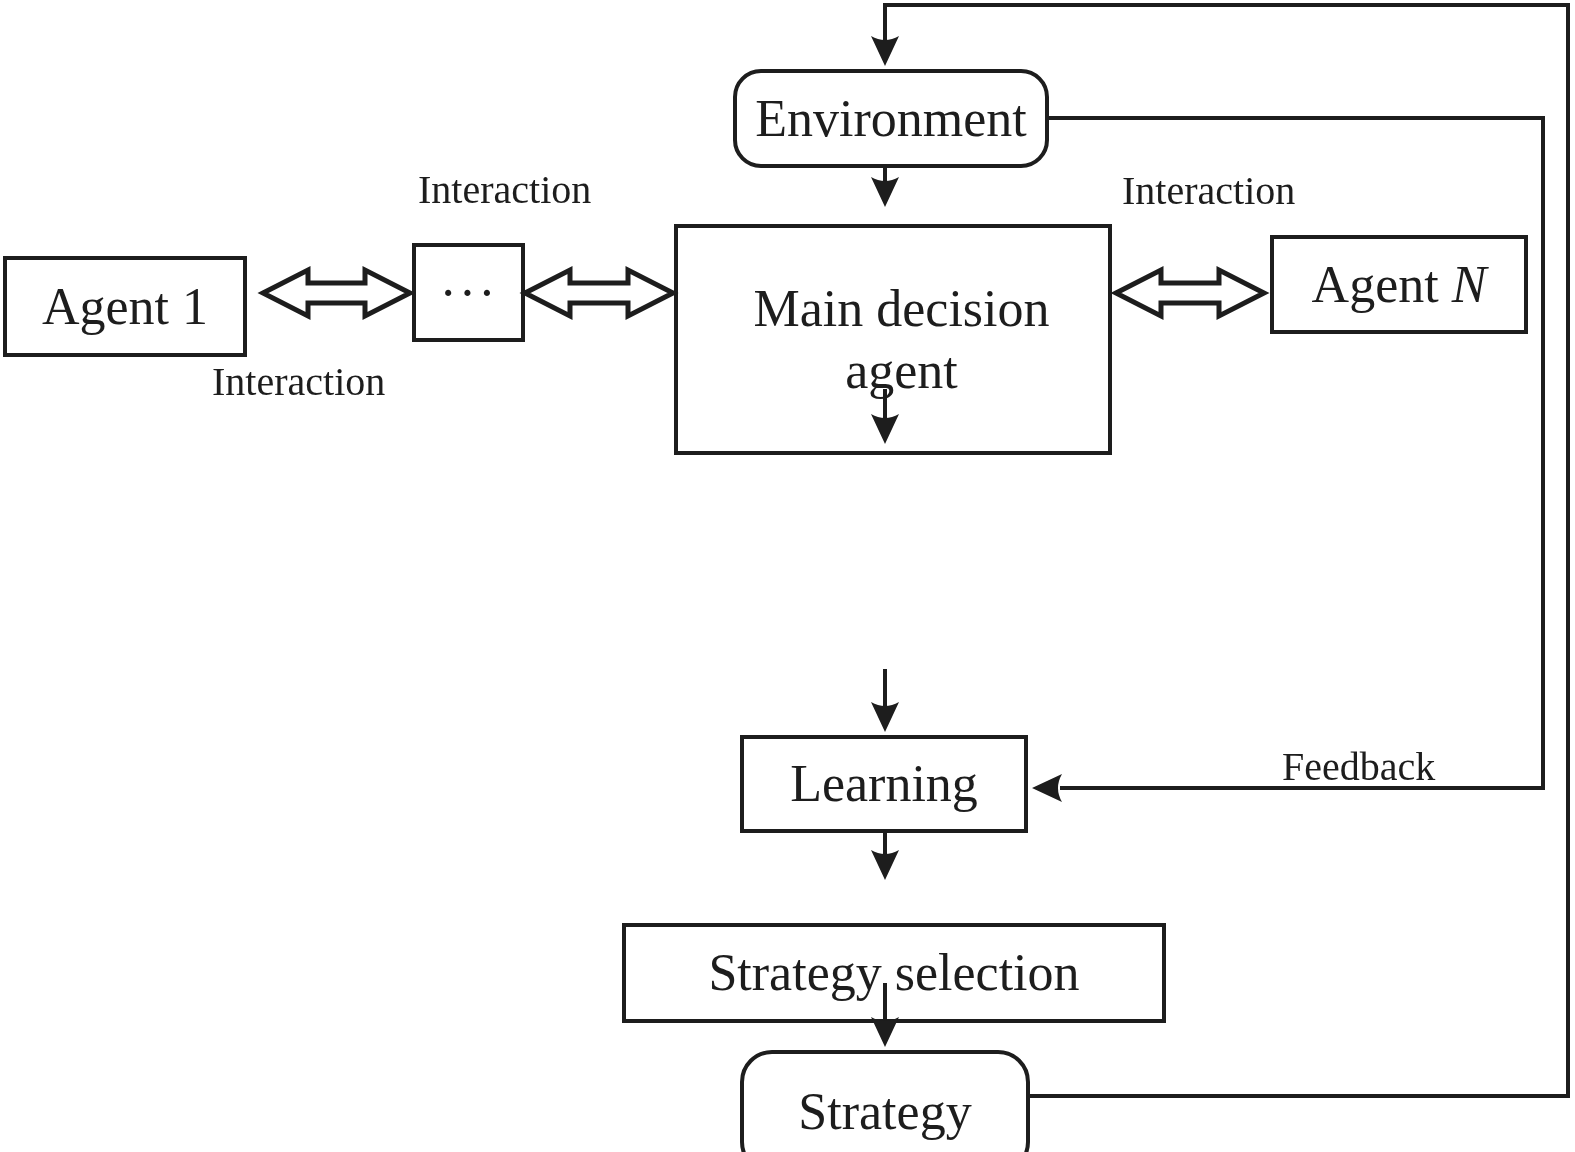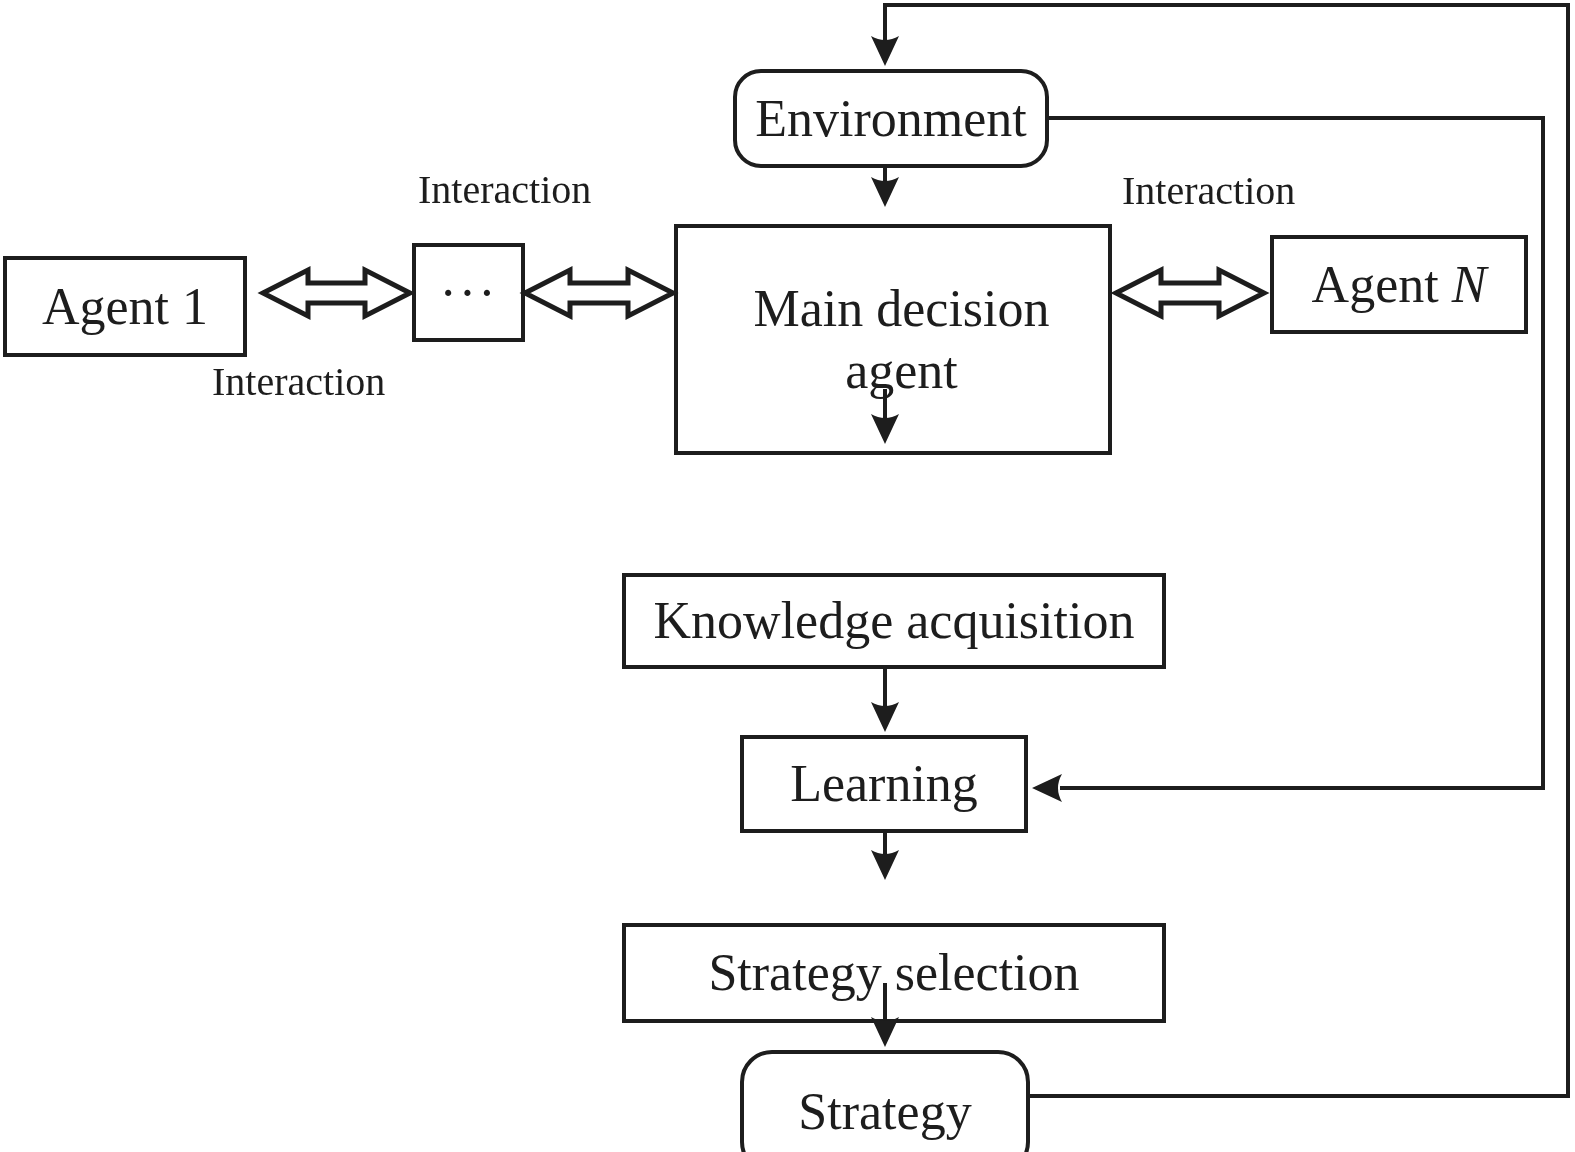--- a/index.html
+++ b/index.html
@@ -92,39 +92,37 @@
 
   <div class="box" style="left:412px;top:243px;width:113px;height:99px;">
     <span class="dots">···</span>
   </div>
 
   <div class="box" style="left:1270px;top:235px;width:258px;height:99px;font-family:Liberation Serif, serif;">
     <span><span>Agent </span><span class="ital">N</span></span>
   </div>
 
 
-  <div class="box" style="left:622px;top:573px;width:544px;height:96px;">
-    <span>Knowledge acquisition</span>
-  </div>
 
   <div class="box" style="left:740px;top:735px;width:288px;height:98px;">
     <span>Learning</span>
   </div>
 
   <div class="box" style="left:622px;top:883px;width:544px;height:100px;margin-top:40px;">
     <span>Strategy selection</span>
   </div>
 
   <div class="box" style="left:740px;top:1050px;width:290px;height:124px;border-radius:32px;">
     <span>Strategy</span>
   </div>
 
   <div class="lbl" style="left:418px;top:163px;">Interaction</div>
   <div class="lbl" style="left:1122px;top:164px;">Interaction</div>
   <div class="lbl" style="left:212px;top:355px;">Interaction</div>
+  <div class="lbl" style="left:1282px;top:740px;">Feedback</div>
 
   <svg class="wires" width="1575" height="1152" viewBox="0 0 1575 1152">
 
     <g>
       <polyline points="1030,1096 1568,1096 1568,5 885,5 885,40"></polyline>
       <path class="head" d="M885,66 L871,36 Q885,44 899,36 Z"></path>
     </g>
 
     <g>
       <line x1="885" y1="168" x2="885" y2="182"></line>

